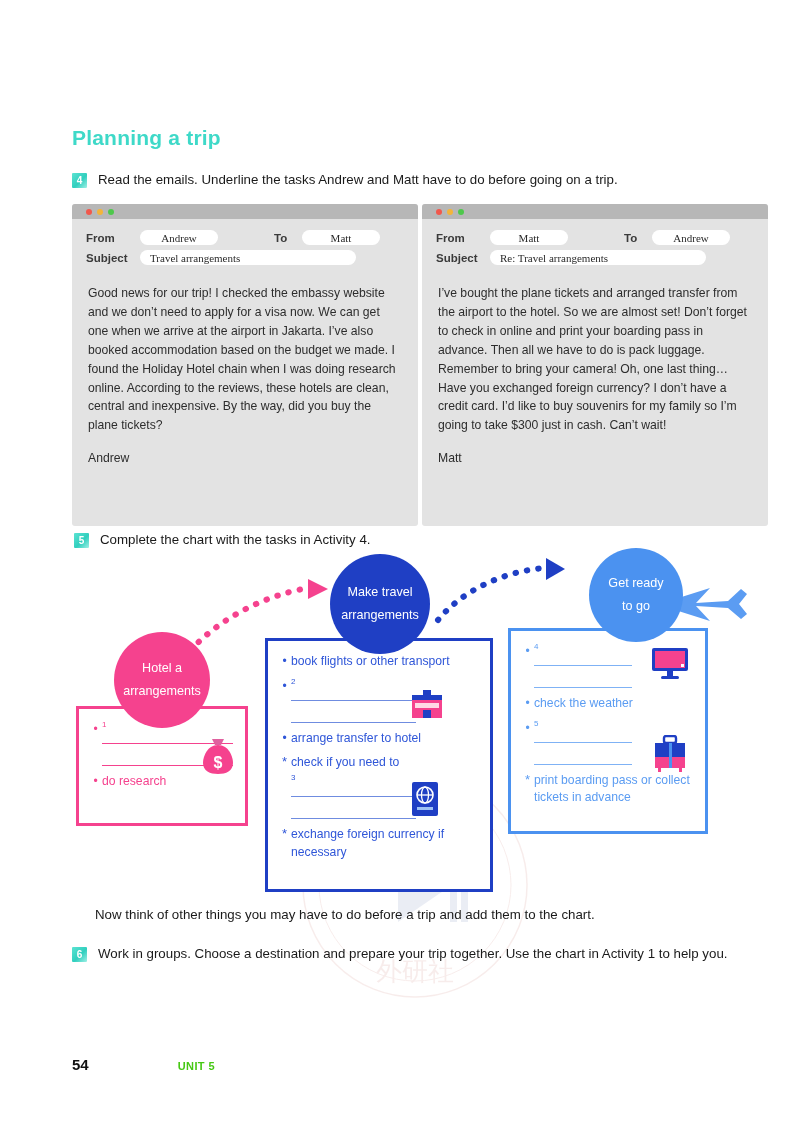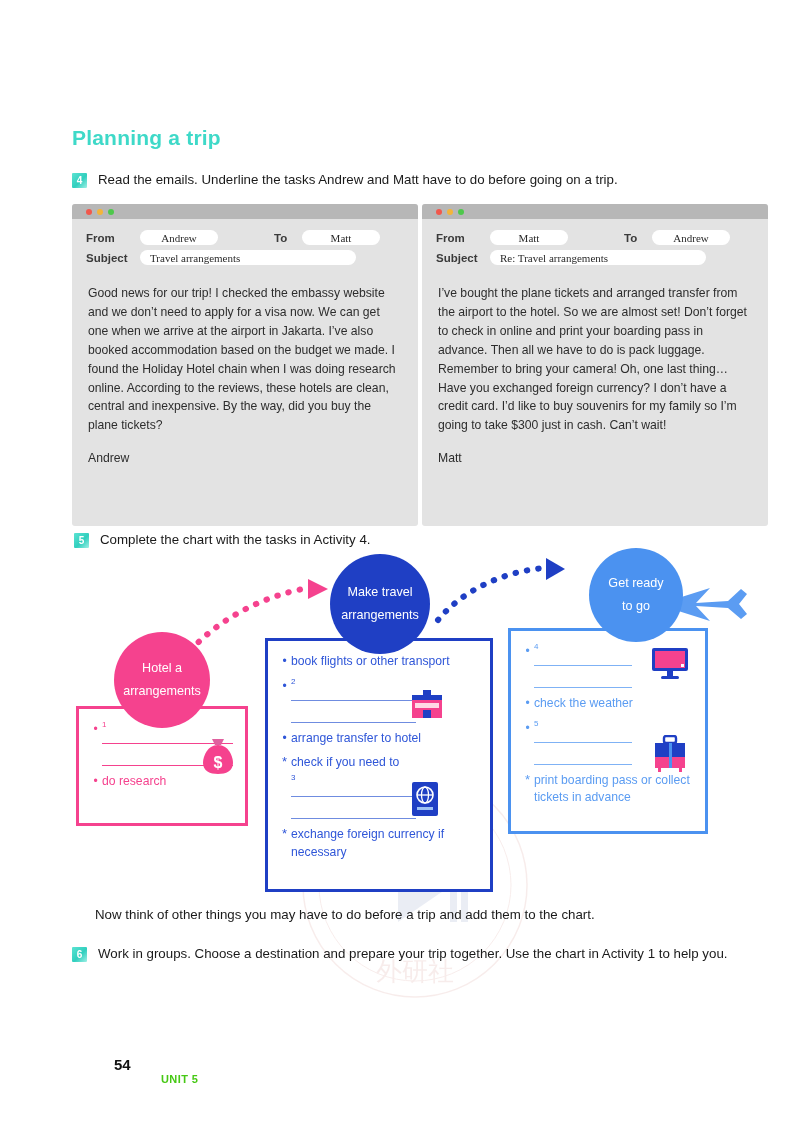--- a/index.html
+++ b/index.html
@@ -138,21 +138,21 @@
 
   .icon-abs { position: absolute; }
 
   
   .watermark {
     position: absolute; left: 300px; top: 770px;
     width: 230px; height: 230px; opacity: .09; pointer-events: none;
   }
 
   
-  .footer { position: absolute; left: 72px; top: 1056px; display: flex; align-items: baseline; flex-direction: column; }
+  .footer { position: absolute; left: 72px; top: 1056px; display: flex; align-items: baseline; }
   .page-num { font-size: 15px; font-weight: bold; color: #111; }
   .unit-label { margin-left: 42px; font-size: 11px; font-weight: bold; color: #46c814; letter-spacing: .4px; padding-left: 47px; }
 </style>
 </head>
 <body>
 
 <div class="page">
 
   <div class="unit-heading">Planning a trip</div>
 

